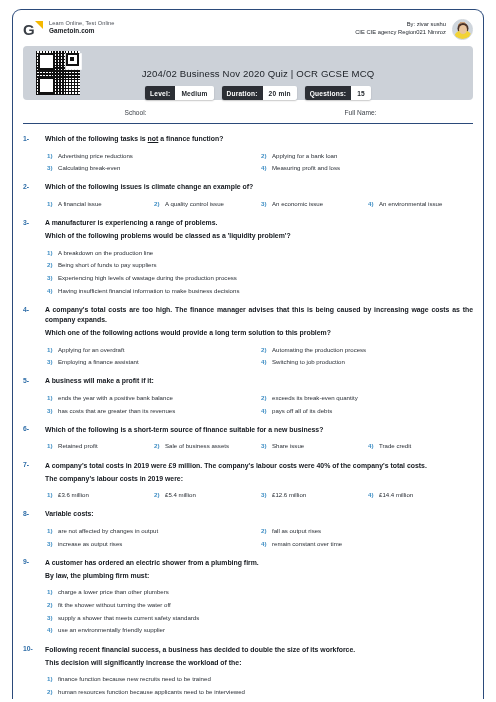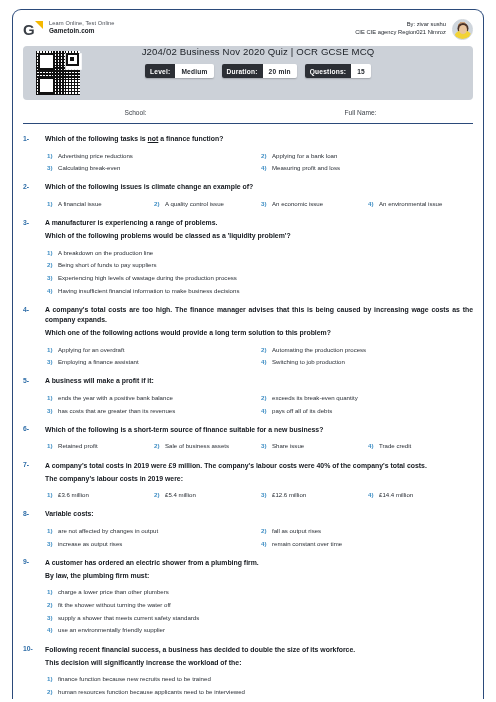--- a/index.html
+++ b/index.html
@@ -78,21 +78,21 @@
   }
 
   
   .titleblock {
     margin: 0 10px;
     background: #ccd1d8;
     border-radius: 4px;
     height: 54px;
     position: relative;
     display: flex;
-    align-items: flex-start;
+    align-items: flex-end;
   }
   .qr {
     position: absolute; left: 13px; top: 5px;
     width: 44px; height: 44px;
     background:
       repeating-linear-gradient(90deg, #111 0 1.4px, transparent 1.4px 2.9px),
       repeating-linear-gradient(0deg, #111 0 1.4px, #fff 1.4px 2.9px);
     background-color: #fff;
   }
   .qr::before, .qr::after {

